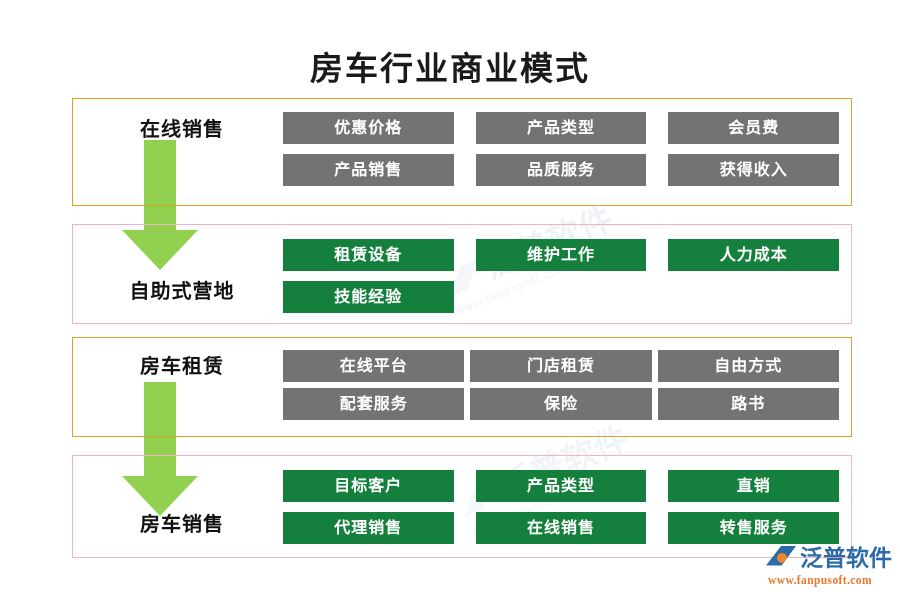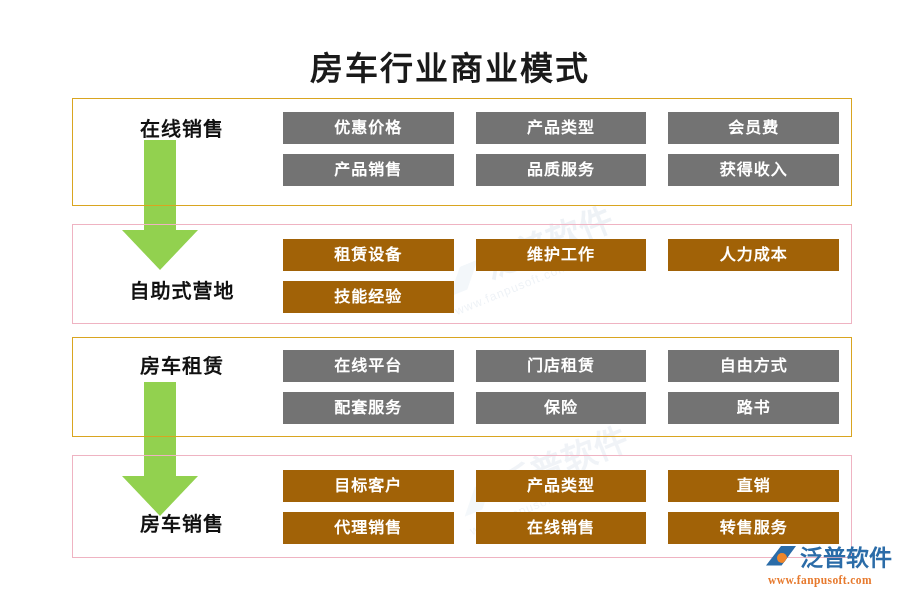--- a/index.html
+++ b/index.html
@@ -124,37 +124,37 @@
     top: 12px;
     display: grid;
     grid-template-columns: repeat(3, 1fr);
     grid-auto-rows: 32px;
     column-gap: 22px;
     row-gap: 10px;
     z-index: 4;
   }
   .sec1 .grid { top: 13px; }
   .sec2 .grid { top: 14px; }
-  .sec3 .grid { top: 12px; }
+  .sec3 .grid { top: 12px; gap: 6px; }
   .sec4 .grid { top: 14px; }
 
   .cell {
     display: flex;
     align-items: center;
     justify-content: center;
     font-size: 16px;
     font-weight: bold;
     color: #ffffff;
     letter-spacing: 1px;
     font-family: "Liberation Serif", "DejaVu Serif", serif;
     line-height: 1;
     white-space: nowrap;
   }
   .cell.gold { background: #737373; }
-  .cell.blue { background: #a16207; }
+  .cell.blue { background: #15803d; }
 
   
   .arrow {
     position: absolute;
     z-index: 2;
     pointer-events: none;
   }
   .arrow .shaft {
     position: absolute;
     left: 22px;

